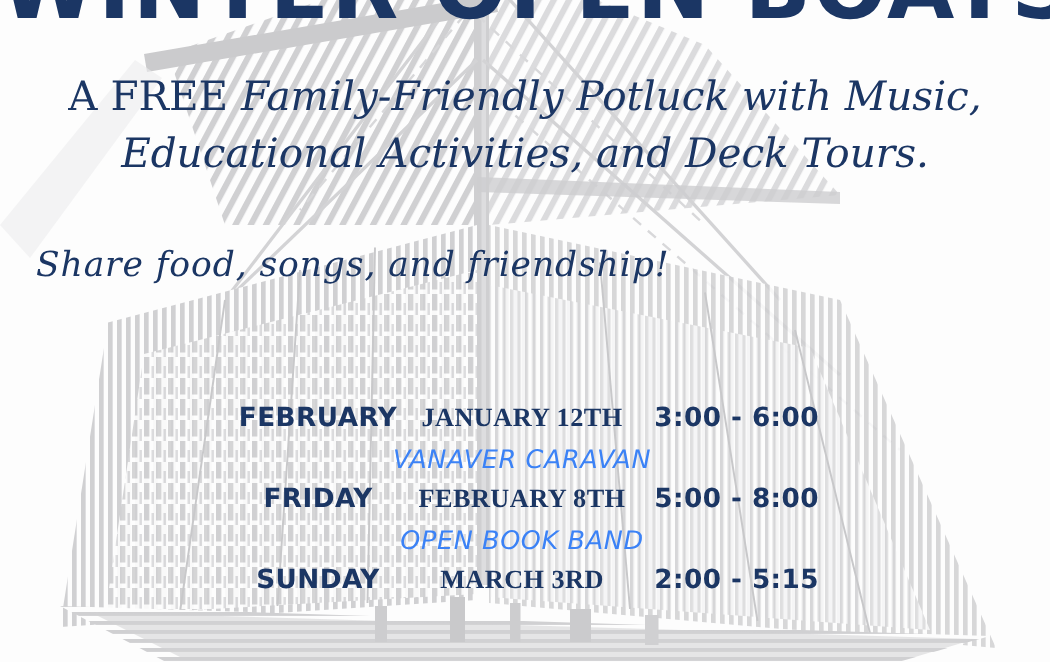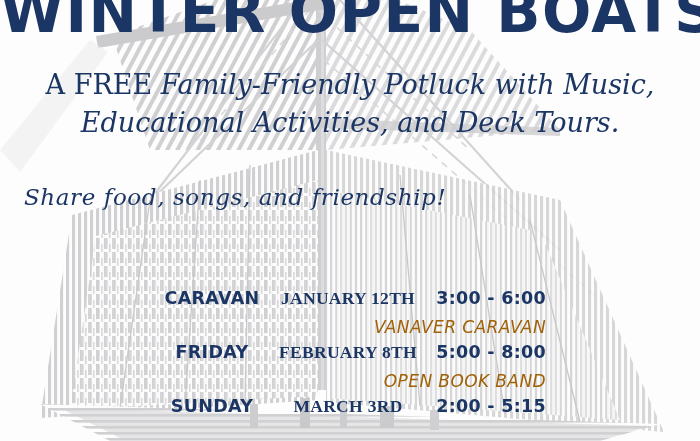--- a/index.html
+++ b/index.html
@@ -34,21 +34,20 @@
   }
 
   
   #content {
     position: absolute;
     left: 0;
     top: 0;
     width: 700px;
     height: 376px;
     z-index: 2;
-    margin-top: 20px;
   }
 
   .poster-title {
     position: absolute;
     left: 0;
     top: -40px;
     width: 700px;
     text-align: center;
     font-family: "DejaVu Sans", sans-serif;
     font-weight: bold;
@@ -103,26 +102,26 @@
     font-size: 17.5px;
     color: #1b3664;
     letter-spacing: 0.3px;
     height: 27px;
   }
   .sched-day   { width: 124px; text-align: center; }
   .sched-date  { flex: 1;      text-align: center; font-family: Liberation Serif, serif; }
   .sched-time  { width: 124px; text-align: right; }
 
   .sched-performer {
-    text-align: right;
+    text-align: center;
     font-family: "DejaVu Sans", sans-serif;
     font-style: italic;
     font-weight: normal;
     font-size: 17px;
-    color: #a16207;
+    color: #3b82f6;
     letter-spacing: 0.4px;
     height: 27px;
     line-height: 24px;
   }
 </style>
 </head>
 <body>
 
 <div id="poster">
 
@@ -226,21 +225,21 @@
       <span class="subtitle-line">
         <span class="sub-italic">Educational Activities, and Deck Tours.</span>
       </span>
     </div>
 
     <div class="tagline">Share food, songs, and friendship!</div>
 
     <div class="schedule">
 
       <div class="sched-row">
-        <span class="sched-day">CARAVAN</span>
+        <span class="sched-day">FEBRUARY</span>
         <span class="sched-date">JANUARY  12TH</span>
         <span class="sched-time">3:00 - 6:00</span>
       </div>
       <div class="sched-performer">VANAVER CARAVAN</div>
 
       <div class="sched-row">
         <span class="sched-day">FRIDAY</span>
         <span class="sched-date">FEBRUARY 8TH</span>
         <span class="sched-time">5:00 - 8:00</span>
       </div>

